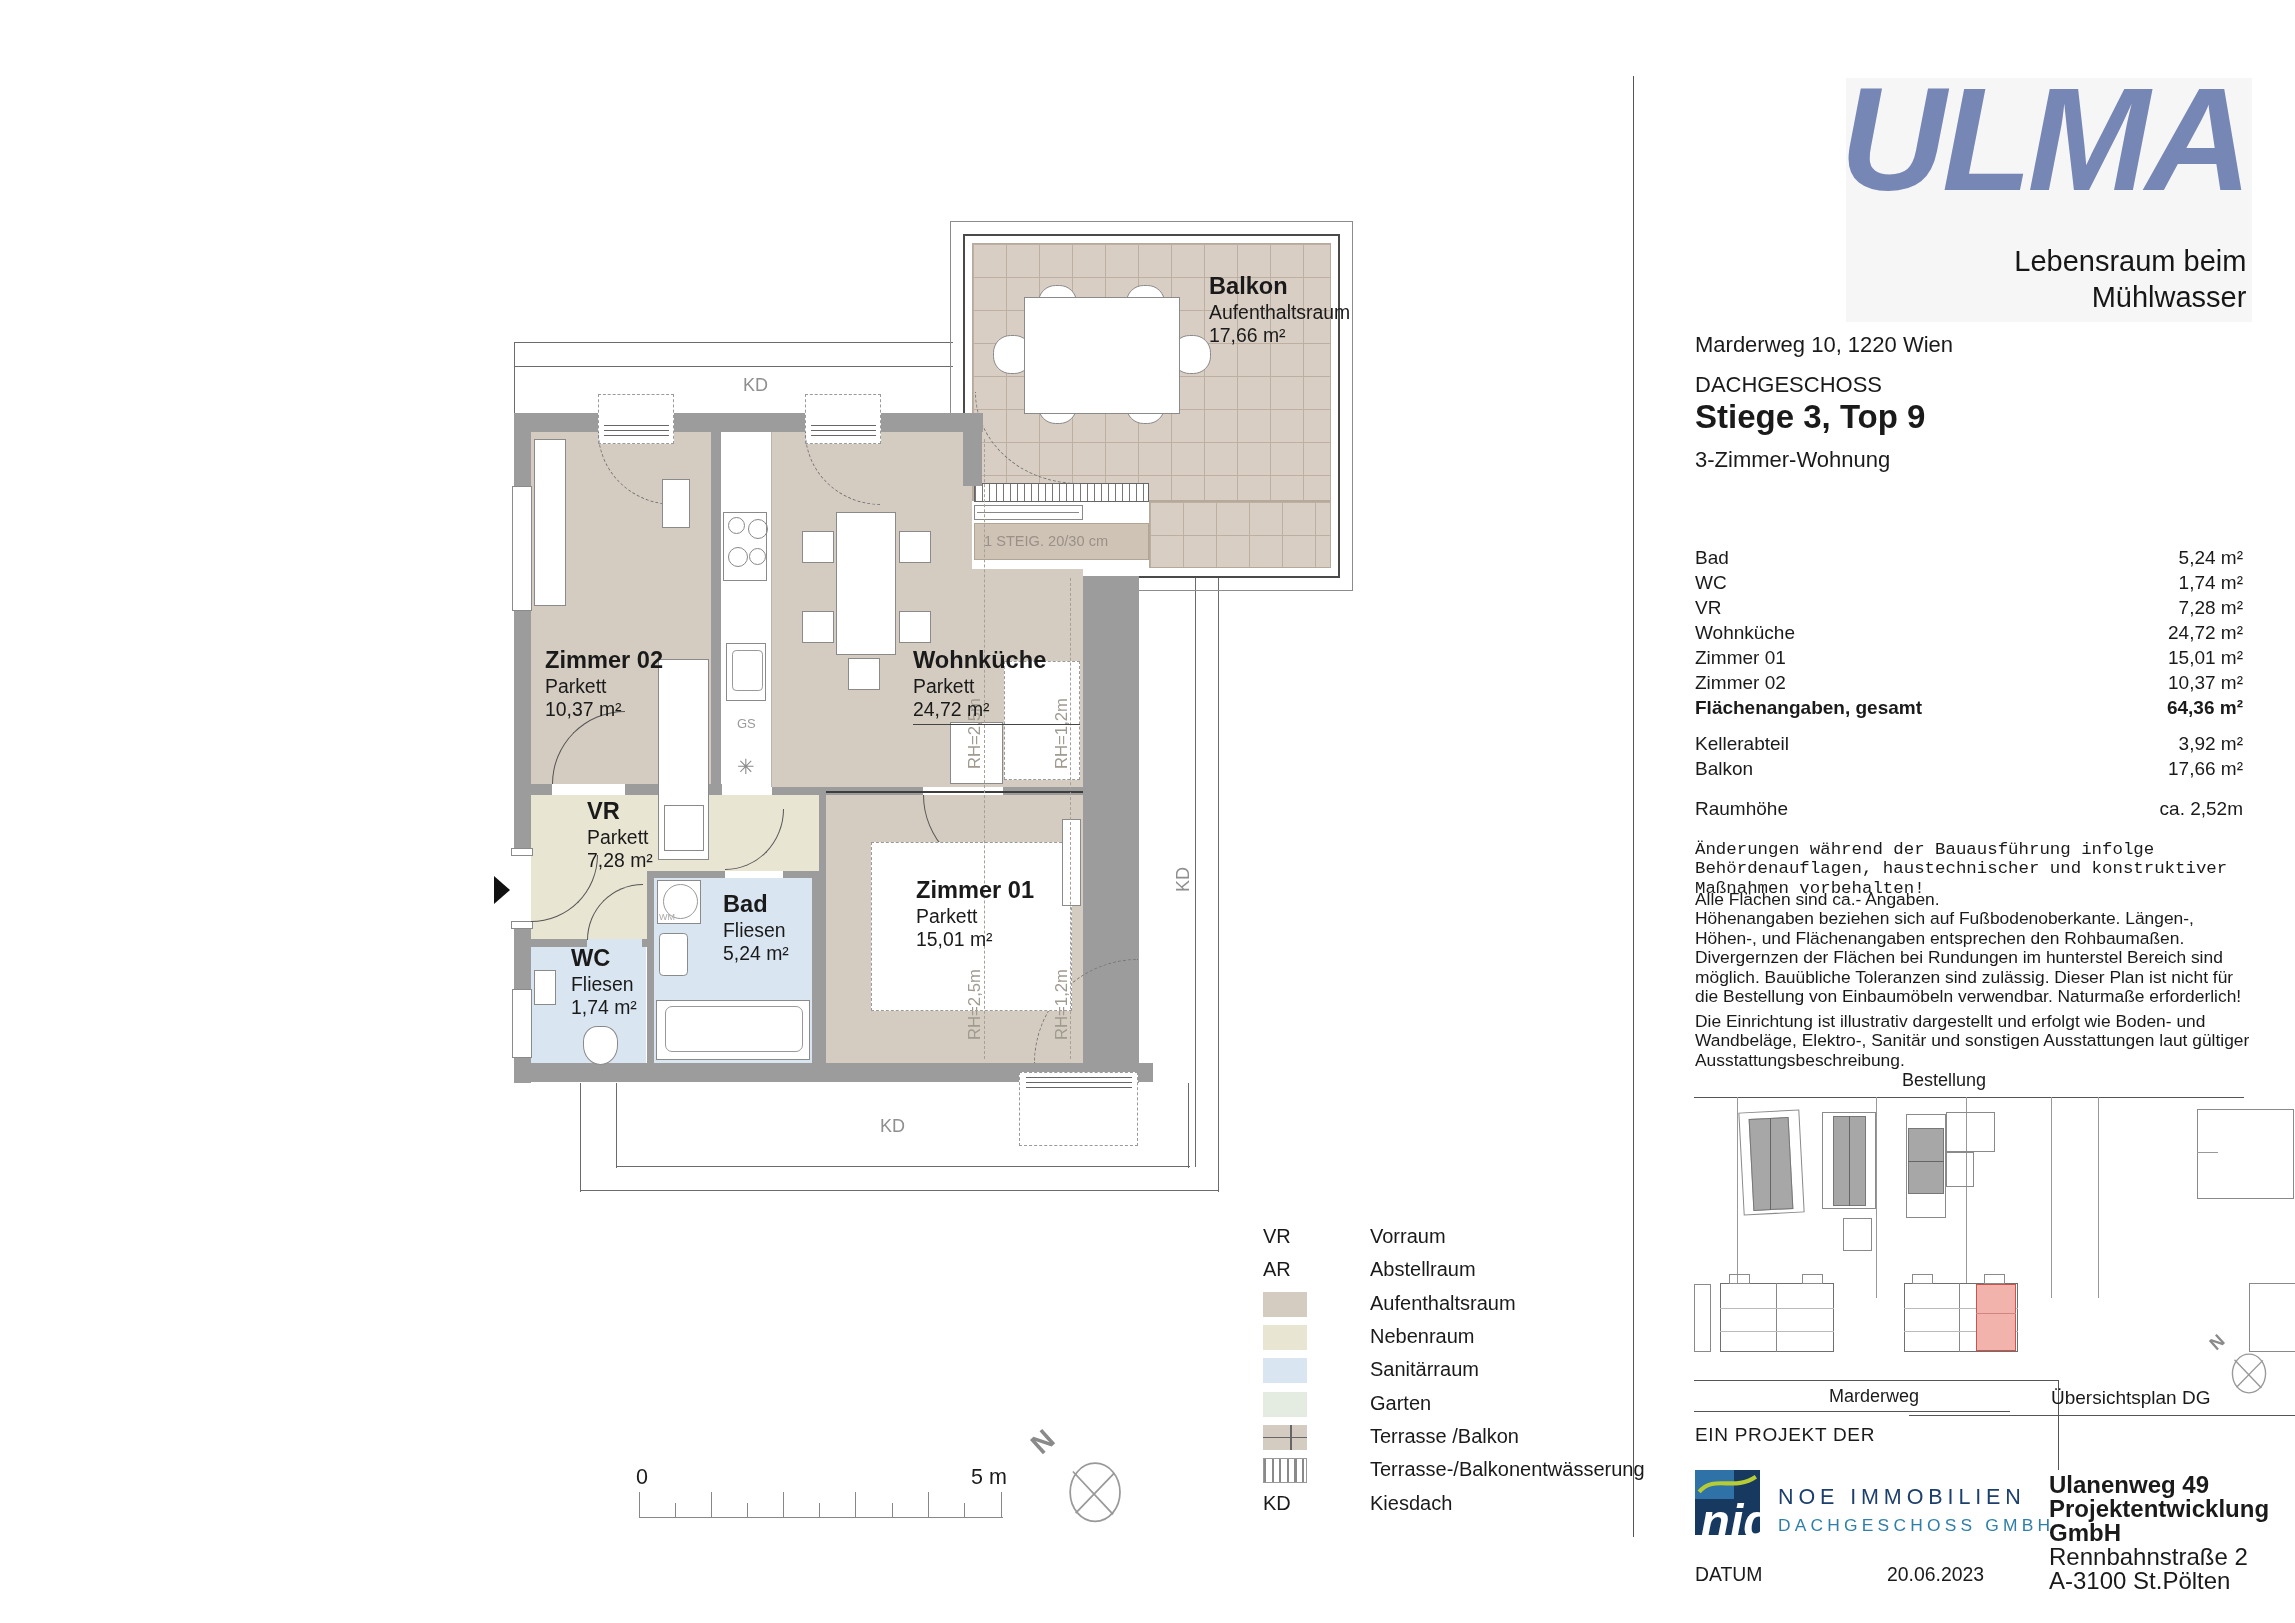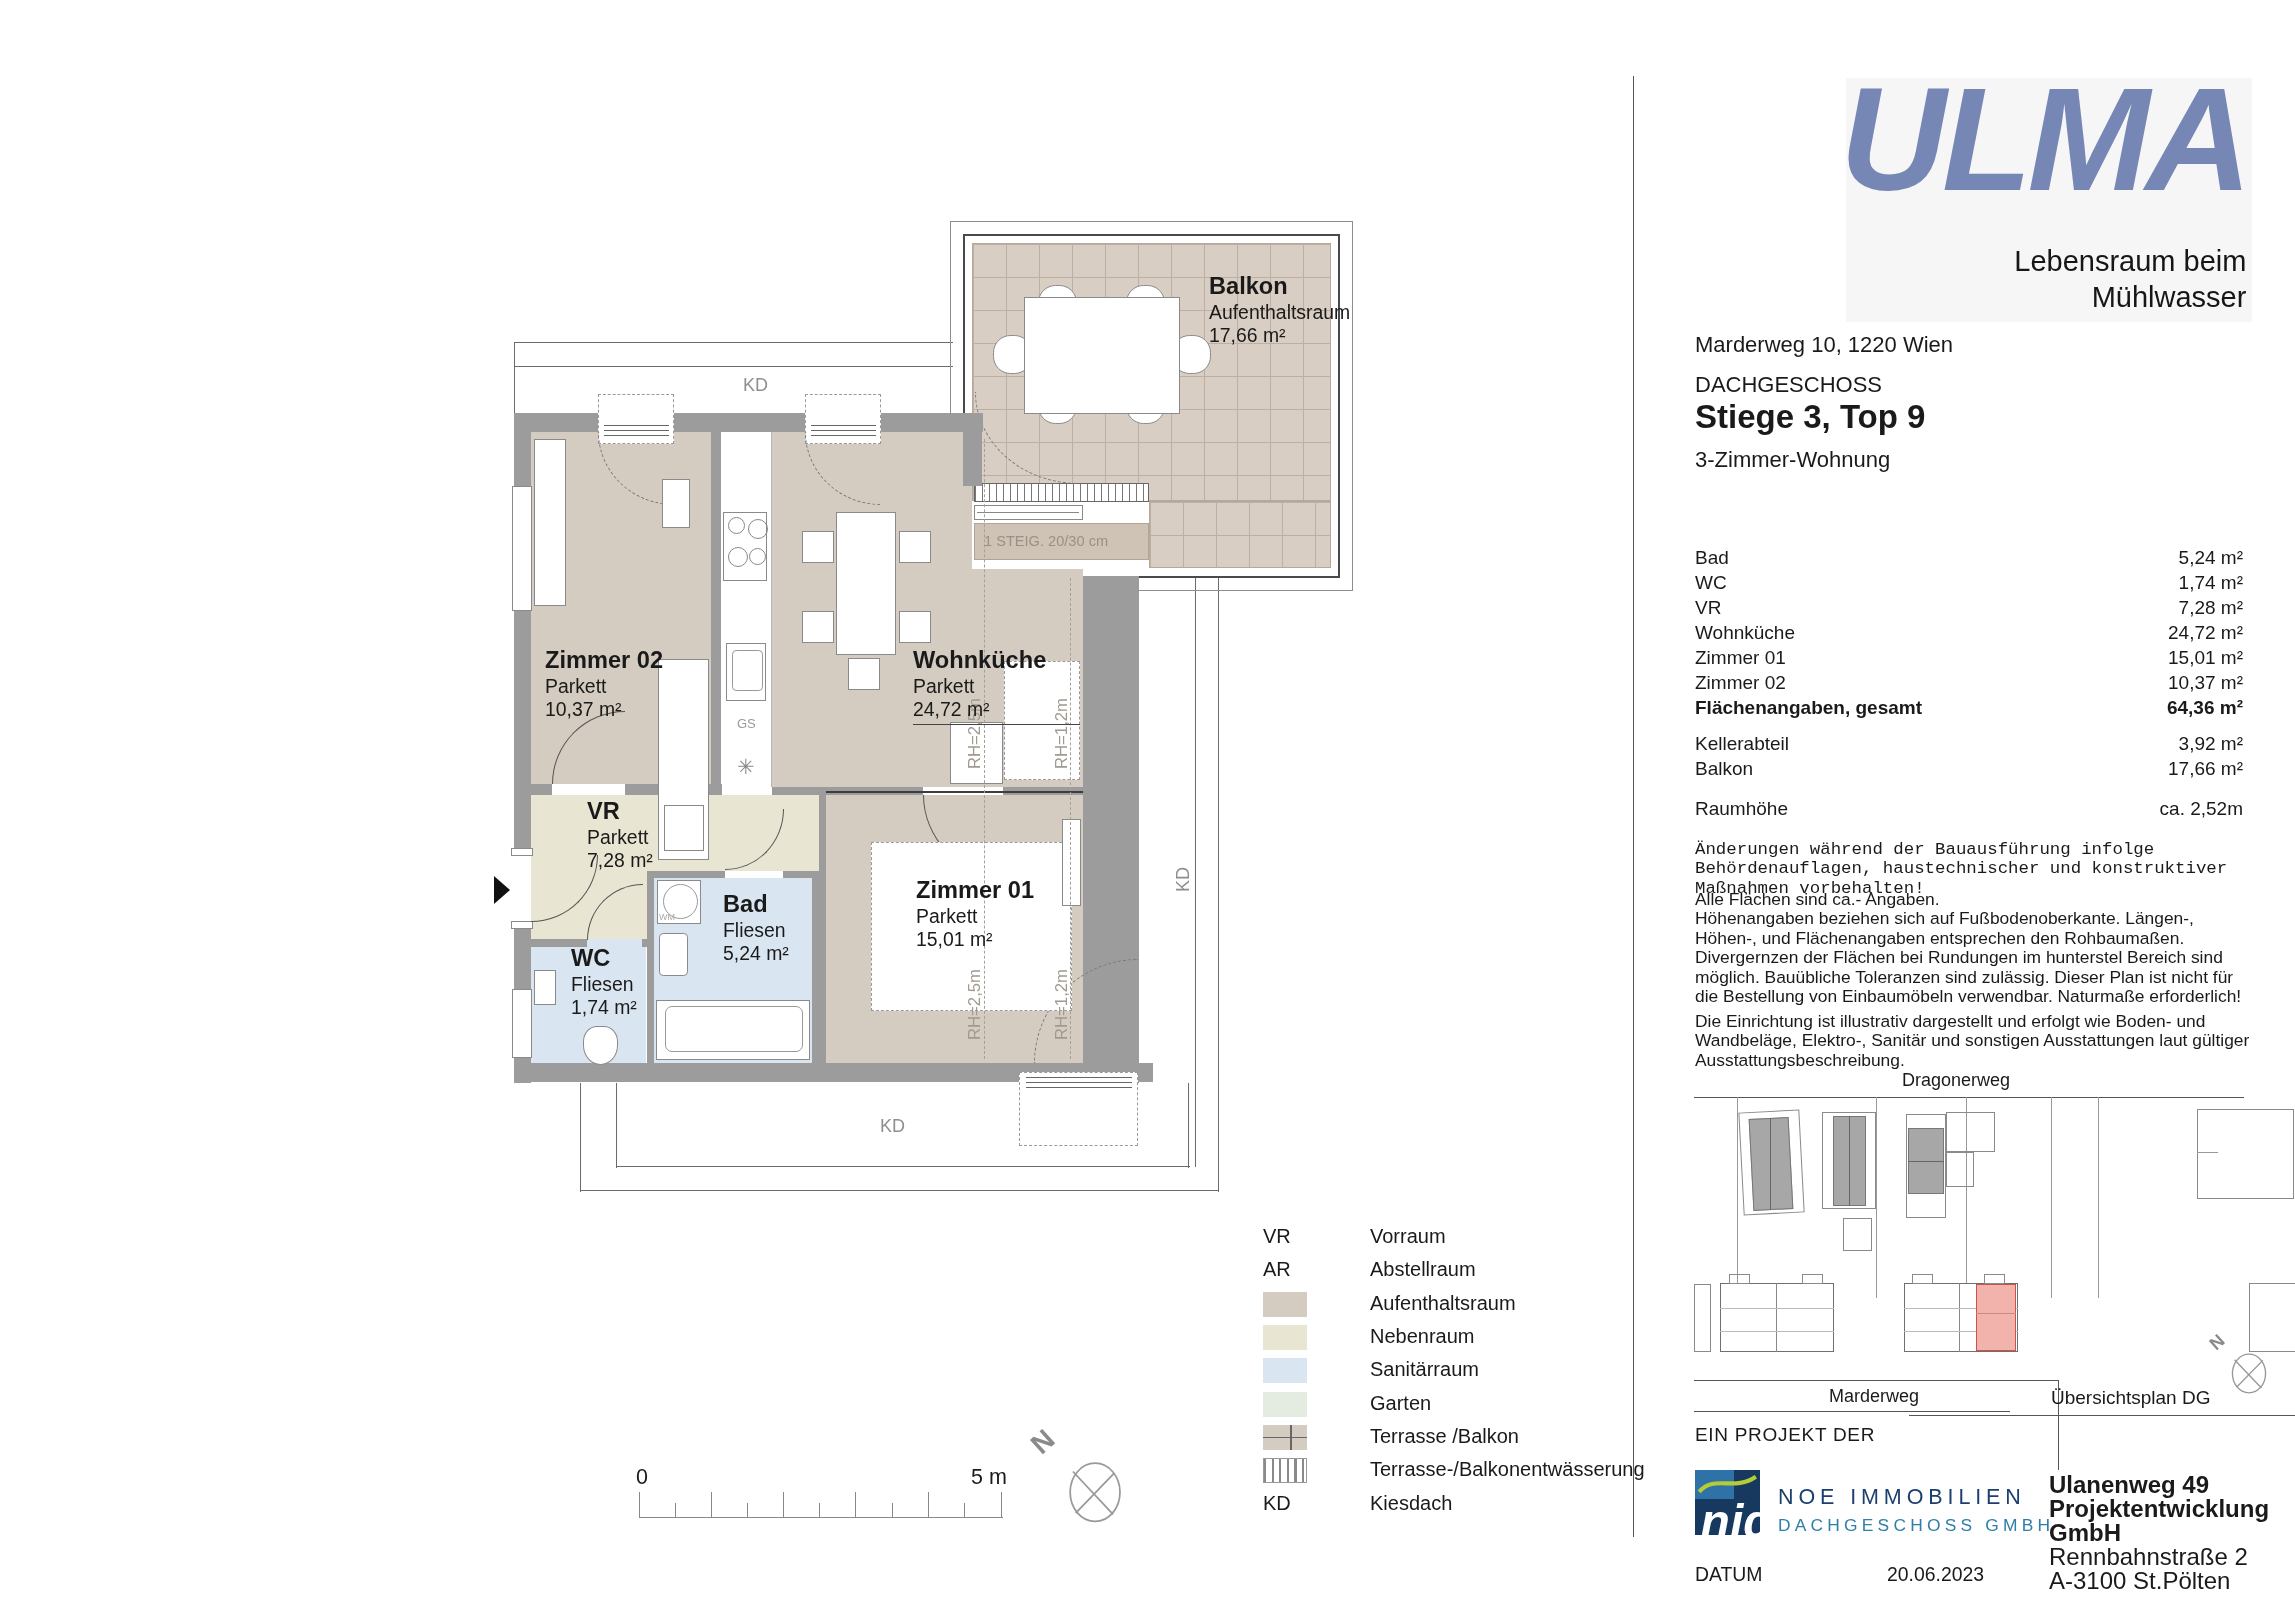--- a/index.html
+++ b/index.html
@@ -351,21 +351,21 @@
       <span class="lab">Raumhöhe</span>
       <span class="val">ca. 2,52m</span>
     </div>
 
   <div class="disc" style="top:840px;font-family:Liberation Mono, monospace;">Änderungen während der Bauausführung infolge Behördenauflagen, haustechnischer und konstruktiver Maßnahmen vorbehalten!</div>
   <div class="disc" style="top:890px;">Alle Flächen sind ca.- Angaben.
 Höhenangaben beziehen sich auf Fußbodenoberkante. Längen-, Höhen-, und Flächenangaben entsprechen den Rohbaumaßen. Divergernzen der Flächen bei Rundungen im hunterstel Bereich sind möglich. Bauübliche Toleranzen sind zulässig. Dieser Plan ist nicht für die Bestellung von Einbaumöbeln verwendbar. Naturmaße erforderlich!</div>
   <div class="disc" style="top:1012px;">Die Einrichtung ist illustrativ dargestellt und erfolgt wie Boden- und Wandbeläge, Elektro-, Sanitär und sonstigen Ausstattungen laut gültiger Ausstattungsbeschreibung.</div>
 
   <div class="abs" style="left:1694px;top:1069px;width:602px;height:347px;">
-    <div class="abs" style="left:208px;top:1.4px;font-size:18px;">Dragonerweg</div>
+    <div class="abs" style="left:208px;top:1.4px;font-size:18px;">Bestellung</div>
     <div class="sp-line" style="left:0;top:28px;width:550px;height:1.4px;"></div>
 
     <div class="sp-line" style="left:43px;top:28px;width:1px;height:201px;background:#999;"></div>
     <div class="sp-line" style="left:182px;top:28px;width:1px;height:201px;background:#999;"></div>
     <div class="sp-line" style="left:272px;top:28px;width:1px;height:201px;background:#999;"></div>
     <div class="sp-line" style="left:357px;top:28px;width:1px;height:201px;background:#999;"></div>
     <div class="sp-line" style="left:404px;top:28px;width:1px;height:201px;background:#999;"></div>
 
     <div class="sp-out" style="left:47px;top:42px;width:61px;height:103px;transform:rotate(-3deg);"></div>
     <div class="sp-roof" style="left:57px;top:49px;width:40px;height:92px;transform:rotate(-3deg);"></div>

